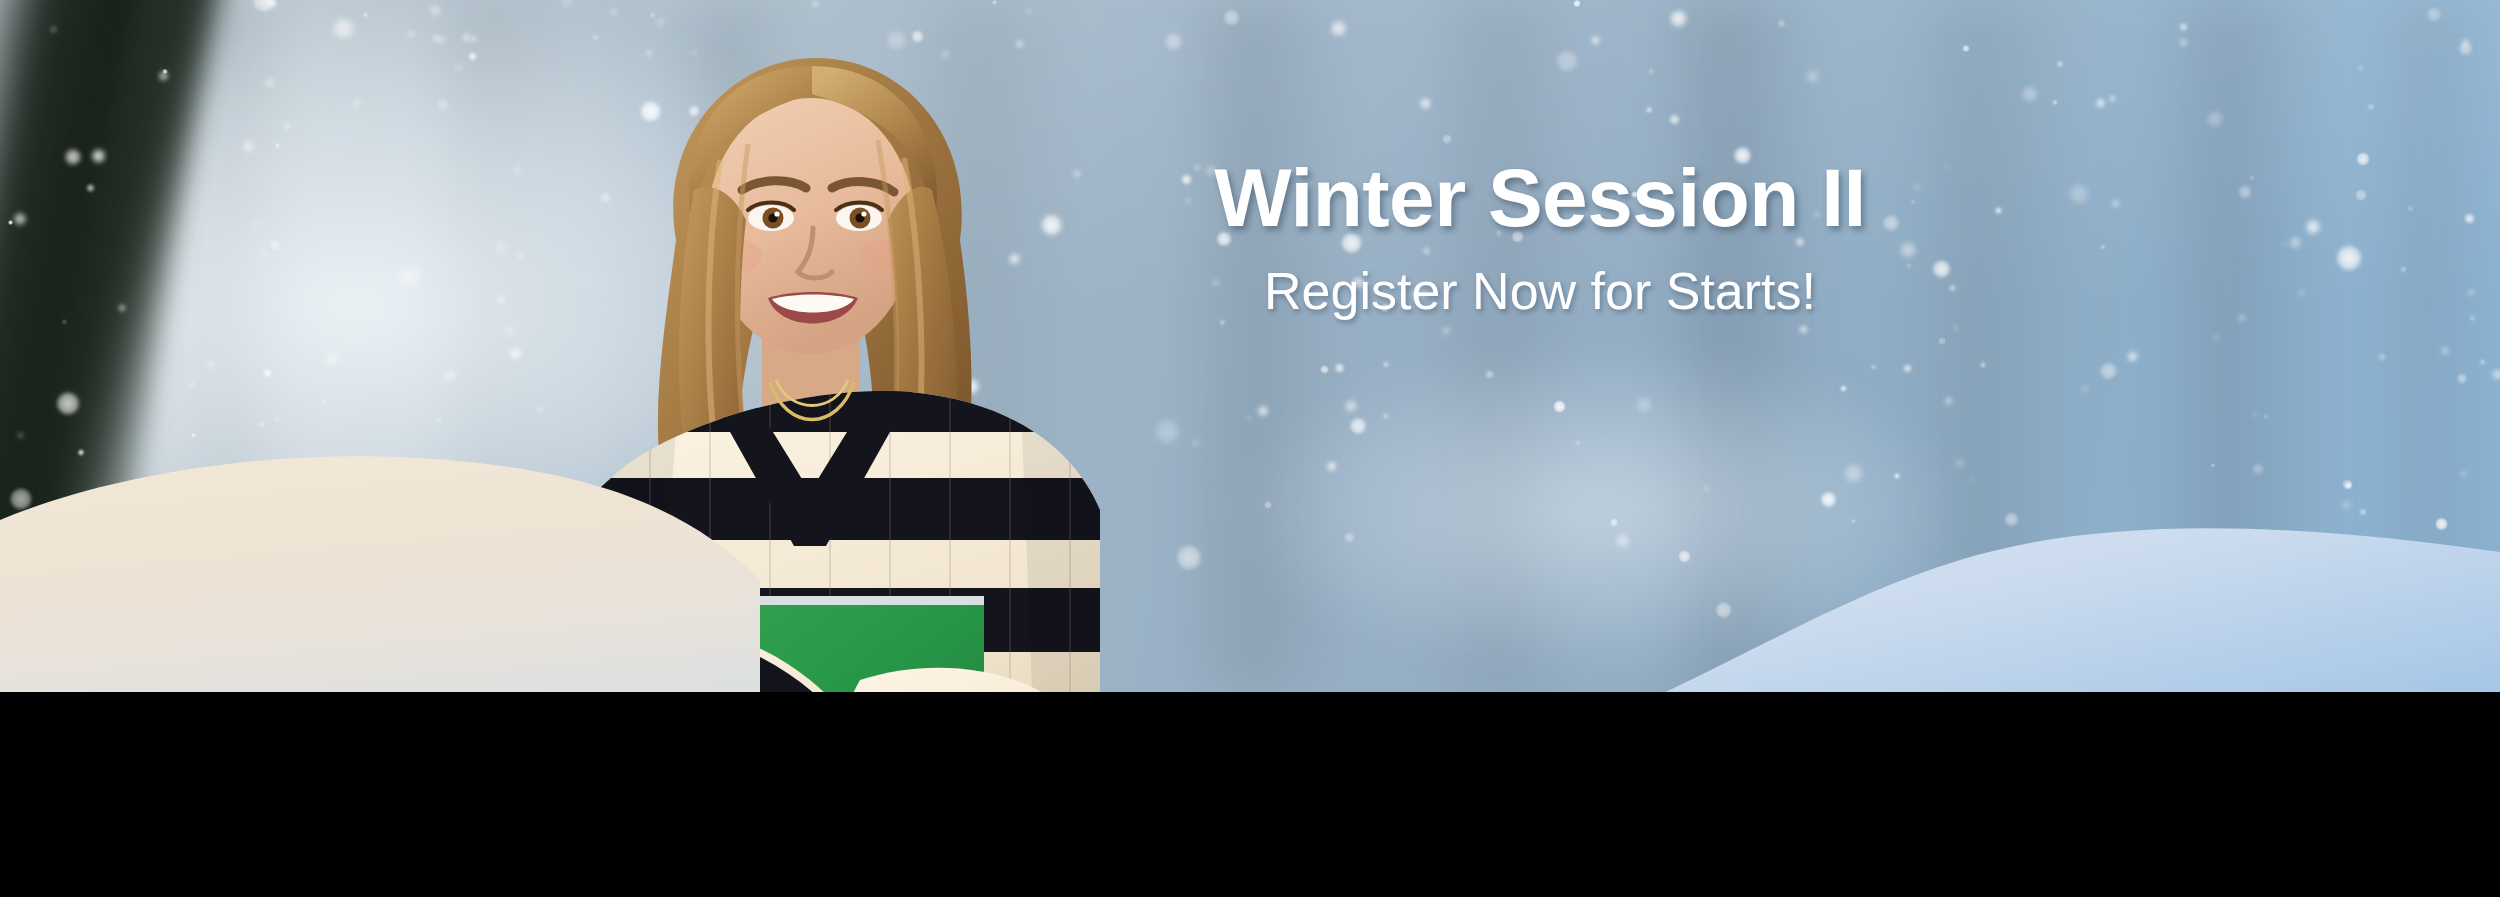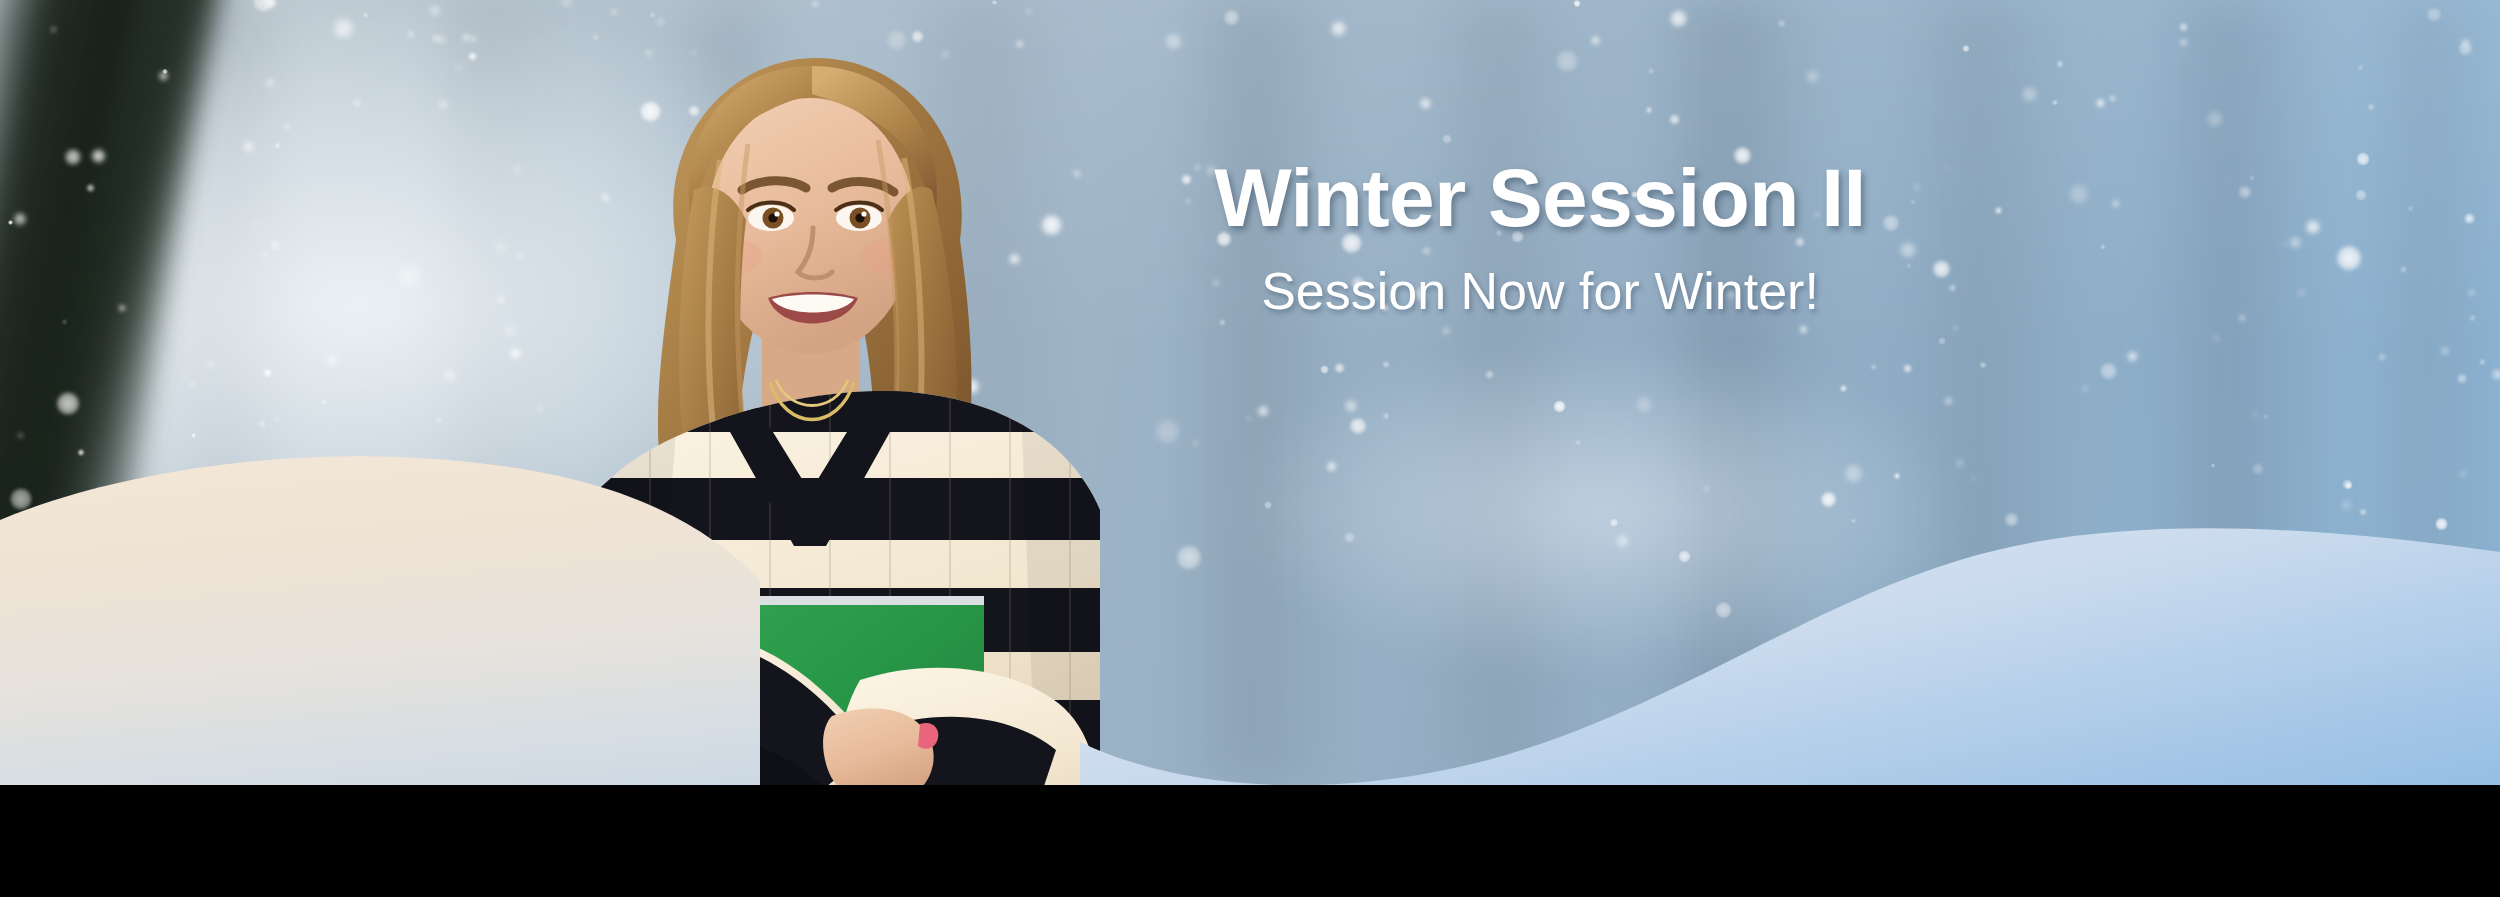--- a/index.html
+++ b/index.html
@@ -5,21 +5,21 @@
   * { margin:0; padding:0; box-sizing:border-box; }
   html, body {
     width:2500px; height:897px;
     overflow:hidden;
     background:#000;
     font-family:"Liberation Sans", sans-serif;
   }
 
   .banner {
     position:relative;
-    width:2500px; height:785px;
+    width:2500px; height:692px;
     overflow:hidden;
   }
 
   
   .bg-base {
     position:absolute; inset:0;
     background:
       linear-gradient(180deg,
         rgba(255,255,255,0.10) 0%,
         rgba(255,255,255,0.00) 45%),
@@ -601,16 +601,16 @@
     </defs>
     <path d="M 1080 742
              C 1180 790 1330 800 1480 762
              C 1660 716 1800 608 1960 560
              C 2110 514 2300 524 2500 552
              L 2500 897 L 1080 897 Z" fill="url(#wrG)"></path>
   </svg>
 
   <div class="copy">
     <div class="headline">Winter Session II</div>
-    <div class="subhead">Session Now for Winter!</div>
+    <div class="subhead">Register Now for Starts!</div>
   </div>
 
 </div>
 
 </body></html>

